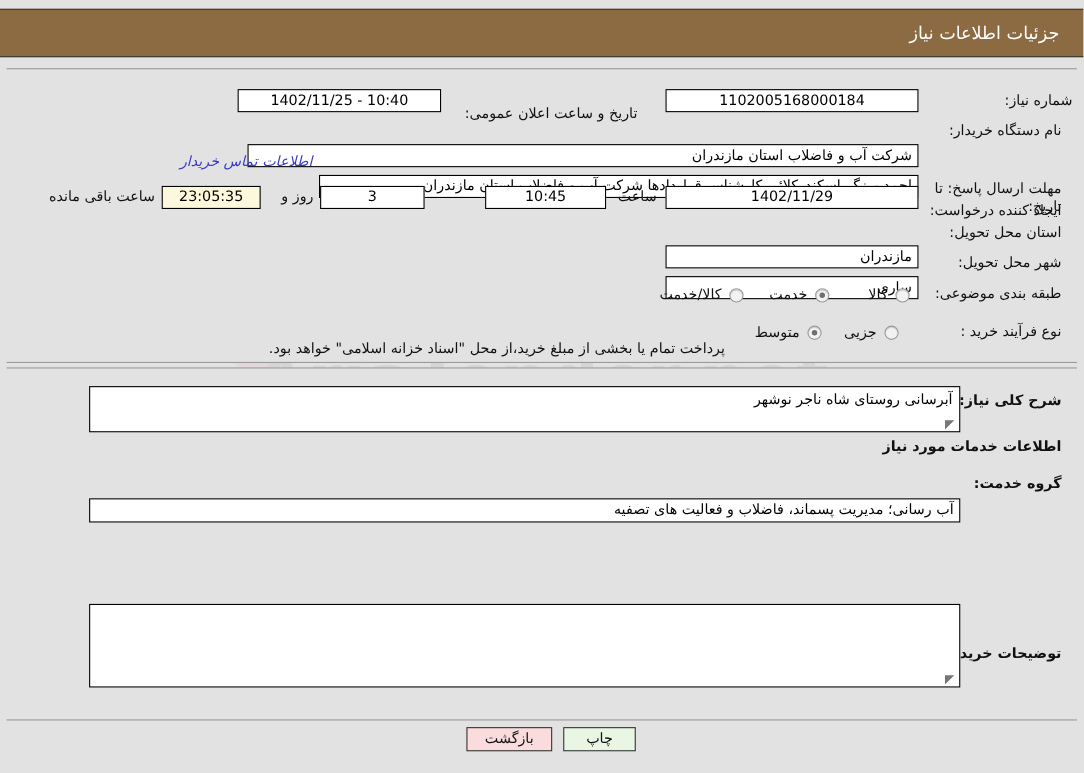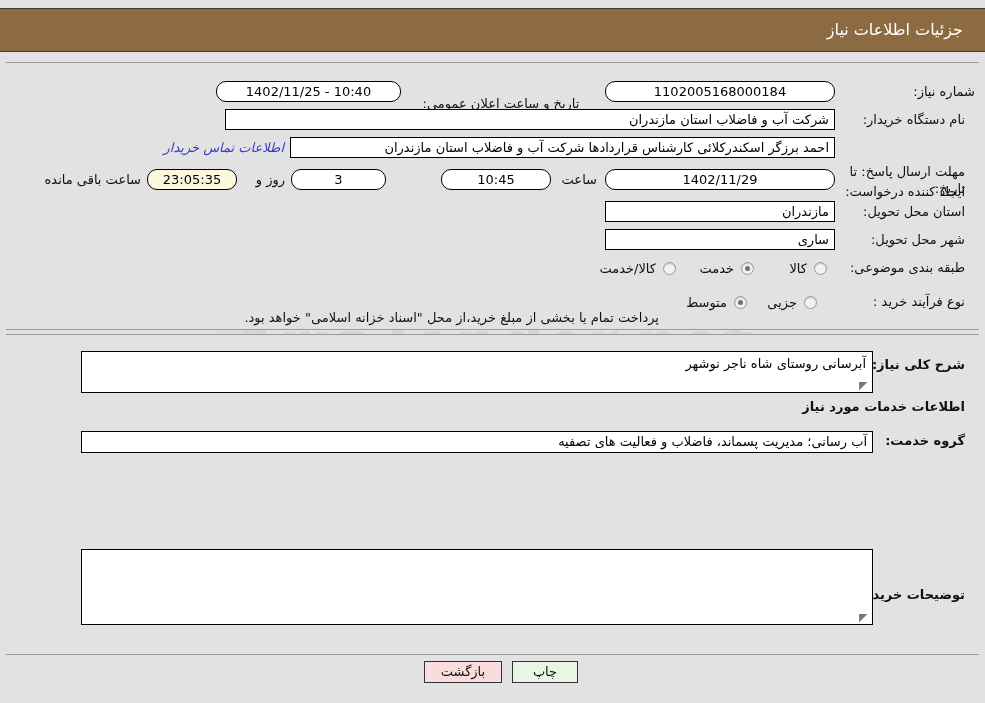--- a/index.html
+++ b/index.html
@@ -100,22 +100,22 @@
     position: absolute;
     height: 21px;
     background: #ffffff;
     border: 1px solid #000;
     line-height: 19px;
     font-size: 13px;
     padding: 0 5px;
     overflow: hidden;
     white-space: nowrap;
   }
-  .fld.center { text-align: center; border-radius: 10px; }
-  .fld.right  { text-align: right; }
+  .fld.center { text-align: center; }
+  .fld.right  { text-align: right; margin-top: 22px; }
   .fld.num { direction: ltr; }
   .fld.yellow { background: #fbf8dc; }
 
   .linktext {
     position: absolute;
     color: #3a3ac8;
     font-size: 13px;
     line-height: 22px;
     white-space: nowrap;
     cursor: pointer;

